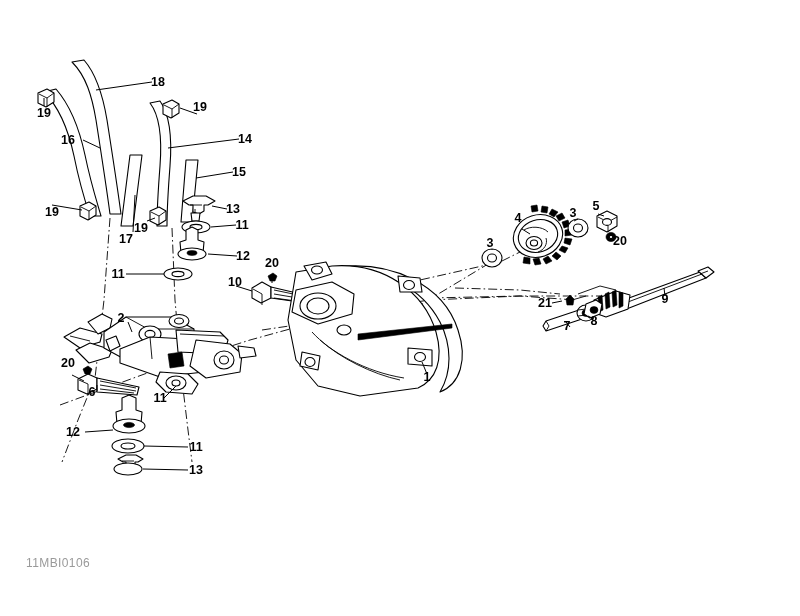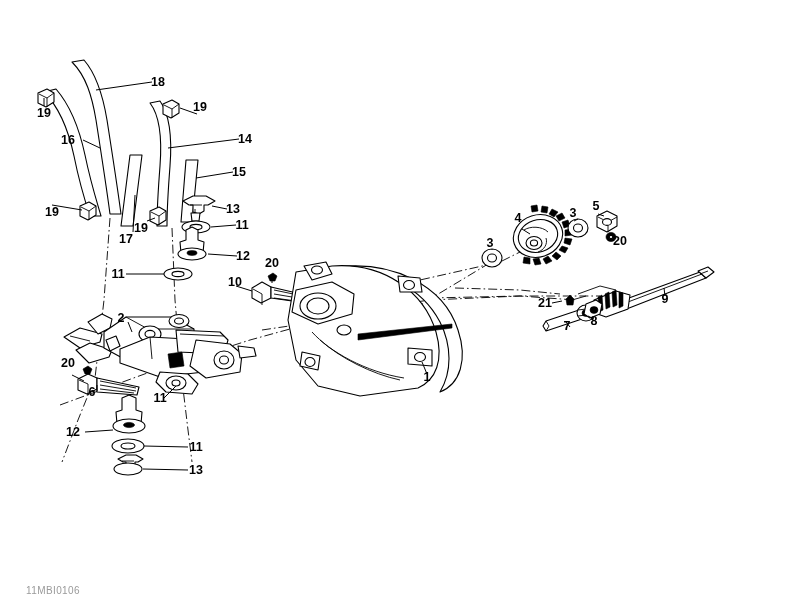--- a/index.html
+++ b/index.html
@@ -5,21 +5,21 @@
   html,body{margin:0;padding:0;background:#ffffff;}
   body{width:800px;height:616px;font-family:"Liberation Sans",sans-serif;}
   #stage{position:relative;width:800px;height:616px;background:#fff;overflow:hidden;}
   svg{position:absolute;left:0;top:0;width:800px;height:616px;}
   .thin{stroke:#000;stroke-width:0.9;fill:none;}
   .fillw{fill:#ffffff;stroke:#000;stroke-width:1.1;stroke-linejoin:round;}
   .fillk{fill:#000000;stroke:#000;stroke-width:0.6;}
   .lead{stroke:#000;stroke-width:1.0;fill:none;}
   .dashdot{stroke:#000;stroke-width:0.9;fill:none;stroke-dasharray:9 3 1.6 3;}
   .lbl{font-family:"Liberation Sans",sans-serif;font-size:12.5px;font-weight:bold;fill:#000;}
-  .wm{position:absolute;left:26px;top:585px;font-size:10px;color:#9a9a9a;letter-spacing:.4px;
+  .wm{position:absolute;left:26px;top:556px;font-size:12px;color:#9a9a9a;letter-spacing:.4px;
       font-family:"Liberation Sans",sans-serif;}
 </style>
 </head>
 <body>
 
 <div id="stage">
 
 <svg viewBox="0 0 800 616" xmlns="http://www.w3.org/2000/svg">
 
   <g>

